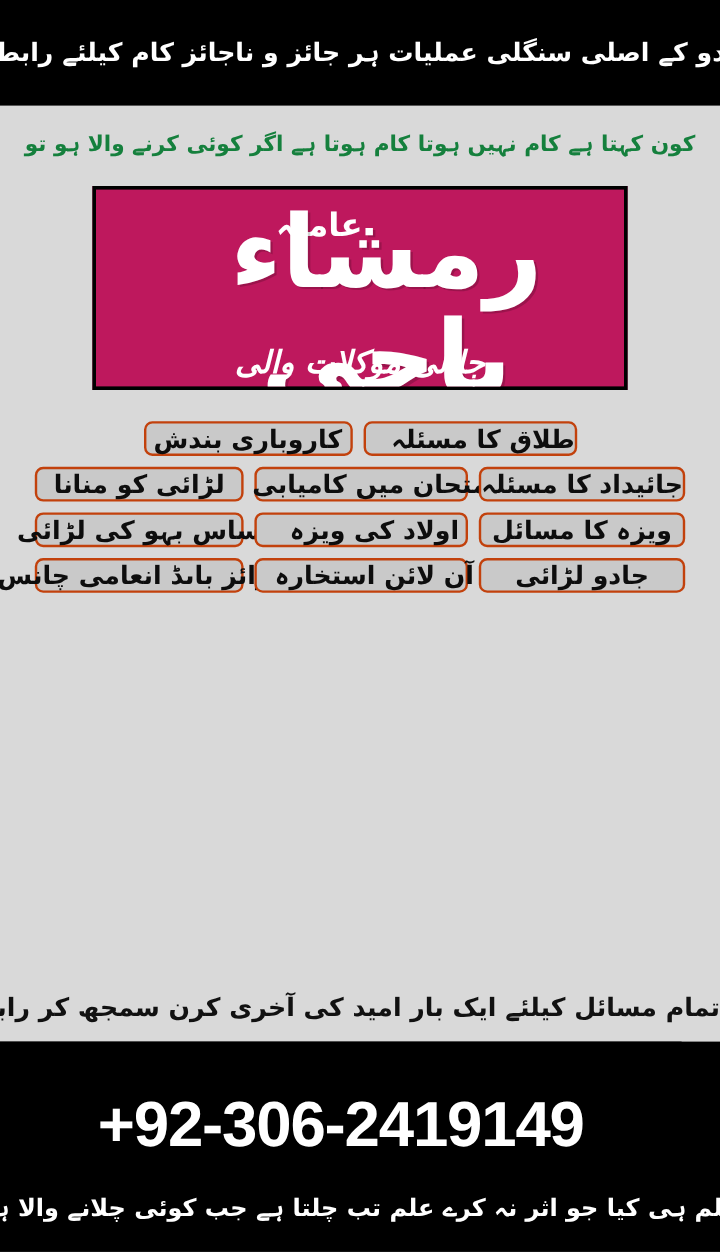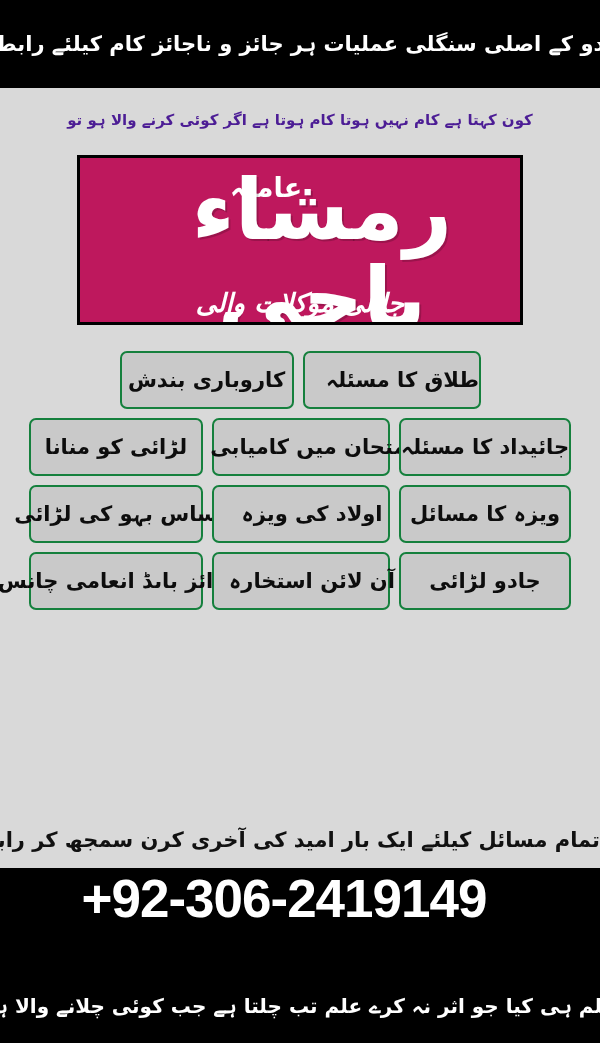--- a/index.html
+++ b/index.html
@@ -53,22 +53,22 @@
     box-sizing: border-box;
   }
   .subtitle-line {
     width: 100%;
     height: 64px;
     display: flex;
     align-items: center;
     justify-content: center;
   }
   .subtitle-line .urdu {
-    color: #4c1d95;
-    font-size: 15px;
+    color: #15803d;
+    font-size: 18px;
     font-weight: bold;
     text-align: right;
   }
   
   .name-box {
     position: relative;
     margin: 3px auto 0 auto;
     width: 446px;
     height: 170px;
     background: #be185d;
@@ -130,23 +130,23 @@
     gap: 9px;
   }
   .chip-row {
     display: flex;
     flex-direction: row-reverse;
     justify-content: center;
     gap: 9px;
   }
   .chip {
     background: #c9c9c9;
-    border: 2px solid #15803d;
+    border: 2px solid #c2410c;
     border-radius: 7px;
-    height: 58px;
+    height: 29px;
     display: flex;
     align-items: center;
     justify-content: center;
     padding: 0 10px;
     box-sizing: border-box;
     color: #0d0d0d;
     font-size: 21px;
     font-weight: bold;
     direction: rtl;
     white-space: nowrap;
@@ -169,21 +169,21 @@
   }
   
   .phone-band {
     position: absolute;
     left: 0;
     top: 868px;
     width: 568px;
     height: 100px;
     background: #000000;
     display: flex;
-    align-items: flex-start;
+    align-items: flex-end;
     justify-content: center;
   }
   .phone {
     color: #ffffff;
     font-size: 53px;
     font-weight: bold;
     font-family: "Liberation Sans", sans-serif;
     letter-spacing: -1px;
   }
   

